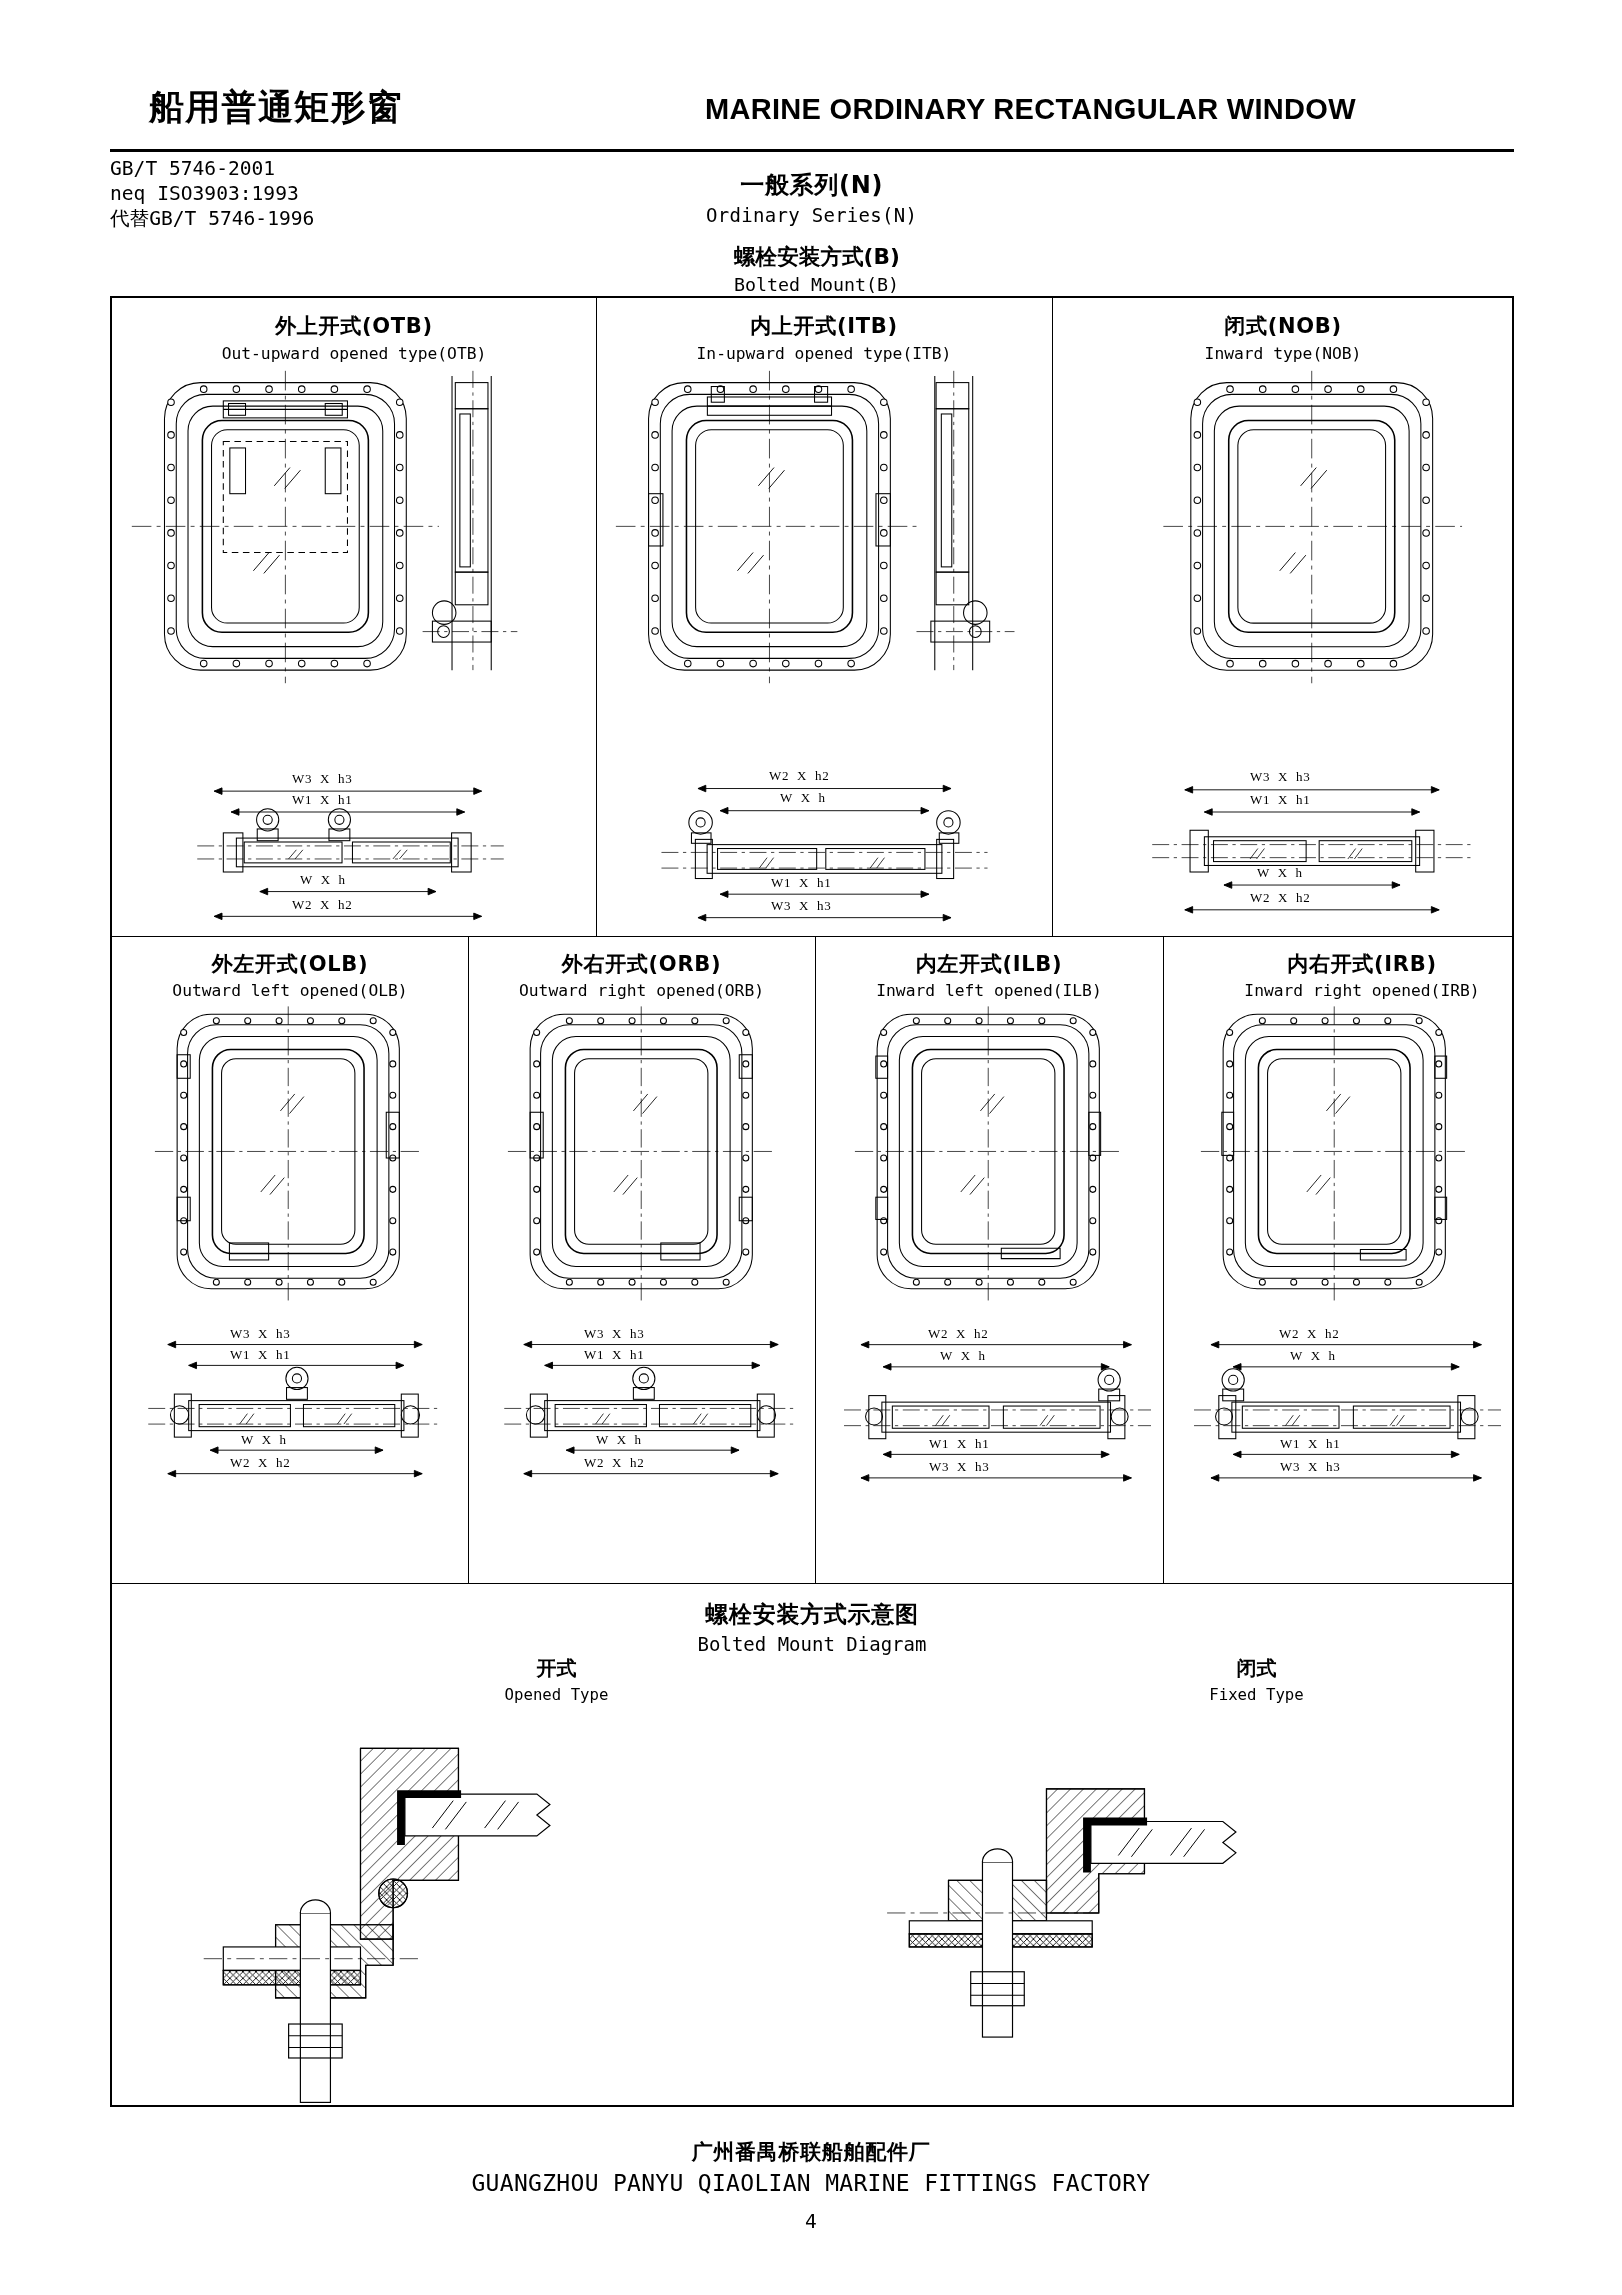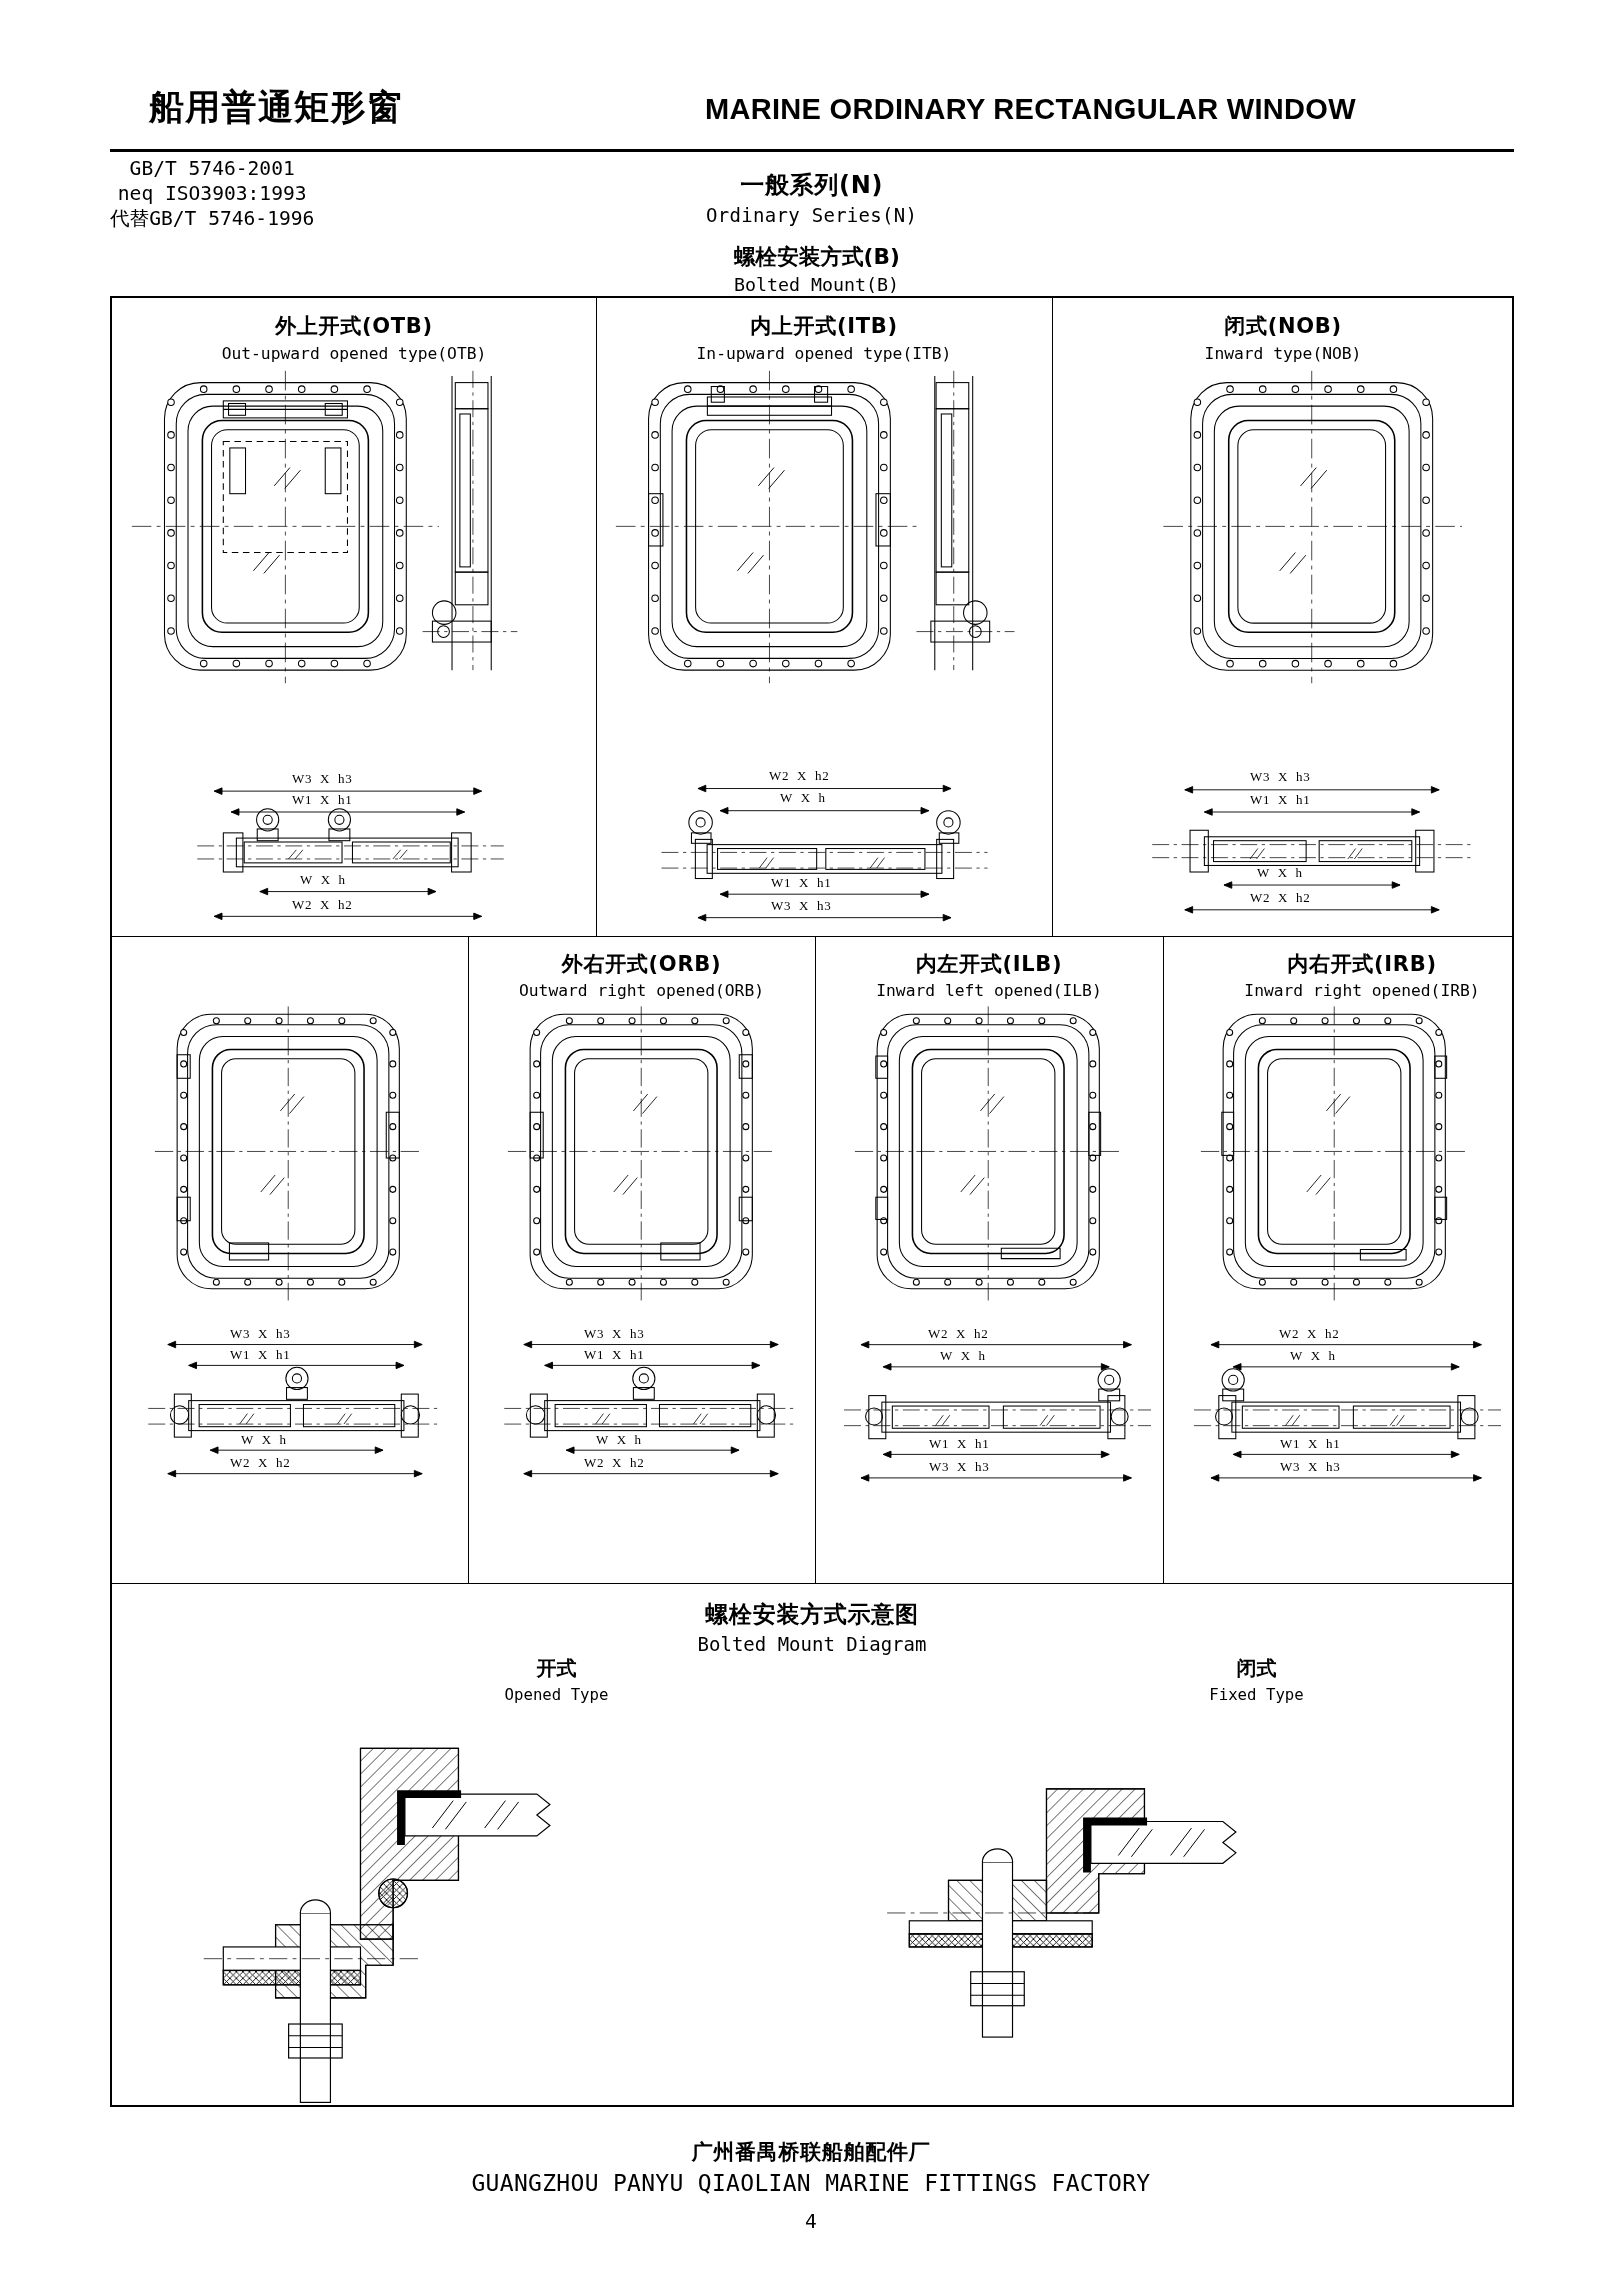--- a/index.html
+++ b/index.html
@@ -5,21 +5,21 @@
   html,body{margin:0;padding:0;background:#fff;}
   body{width:1622px;height:2295px;font-family:"Liberation Sans",sans-serif;color:#000;position:relative;}
   .page{position:absolute;left:0;top:0;width:1622px;height:2295px;}
 
   
   .hdr{position:absolute;left:110px;top:84px;width:1406px;height:72px;margin-left:39px;}
   .hdr-cn{position:absolute;left:0;top:0;font-family:"DejaVu Sans",sans-serif;font-size:35px;font-weight:700;letter-spacing:1.3px;}
   .hdr-en{position:absolute;left:556px;top:9.2px;font-family:"Liberation Sans",sans-serif;font-size:29px;font-weight:700;letter-spacing:0.3px;}
   .hdr-rule{position:absolute;left:110px;top:149px;width:1404px;height:3.3px;background:#000;}
 
-  .std{position:absolute;left:110px;top:156px;font-family:"DejaVu Sans Mono",monospace;font-size:19.6px;line-height:25px;text-align:center;}
+  .std{position:absolute;left:110px;top:156px;font-family:"DejaVu Sans Mono",monospace;font-size:19.6px;line-height:25px;}
   .std div{white-space:pre;}
 
   .series{position:absolute;left:706px;top:169px;text-align:center;}
   .series .cn{font-family:"DejaVu Sans",sans-serif;font-size:24px;font-weight:600;letter-spacing:0.7px;}
   .series .en{font-family:"DejaVu Sans Mono",monospace;font-size:19px;letter-spacing:0.3px;margin-top:2.6px;}
   .mount{position:absolute;left:734px;top:242px;}
   .mount .cn{font-family:"DejaVu Sans",sans-serif;font-size:21.6px;font-weight:600;}
   .mount .en{font-family:"DejaVu Sans Mono",monospace;font-size:18.3px;margin-top:2.6px;}
 
   
@@ -424,20 +424,24 @@
         <line x1="50" y1="196" x2="440" y2="196"></line>
           <path d="M50,196 l12,-5 v10 z"></path>
           <path d="M440,196 l-12,-5 v10 z"></path>
       </g>
     </svg>
     <div class="dimtxt" style="position:absolute;left:1138px;top:471px;">W3  X  h3</div>
     <div class="dimtxt" style="position:absolute;left:1138px;top:494px;">W1  X  h1</div>
     <div class="dimtxt" style="position:absolute;left:1145px;top:567px;">W  X  h</div>
     <div class="dimtxt" style="position:absolute;left:1138px;top:592px;">W2  X  h2</div>
 
+    <div class="cellttl" style="left:0;top:652px;width:356px;">
+      <div class="cn">外左开式(OLB)</div>
+      <div class="en">Outward left opened(OLB)</div>
+    </div>
     <svg class="dimsvg" style="left:39px;top:703px;" width="281" height="314" viewBox="0 0 430 480">
       <g stroke="#000" fill="none" stroke-width="1.6">
         <rect x="40" y="20" width="340" height="420" rx="52" ry="52"></rect>
         <rect x="56" y="36" width="308" height="388" rx="44" ry="44"></rect>
         <rect x="74" y="54" width="272" height="352" rx="36" ry="36"></rect>
         <rect x="94" y="74" width="232" height="312" rx="28" ry="28" stroke-width="2.4"></rect>
         <rect x="108" y="88" width="204" height="284" rx="22" ry="22"></rect>
         <g stroke-width="1.3">
           <line x1="198" y1="168" x2="220" y2="142"></line>
             <line x1="212" y1="172" x2="234" y2="146"></line>

